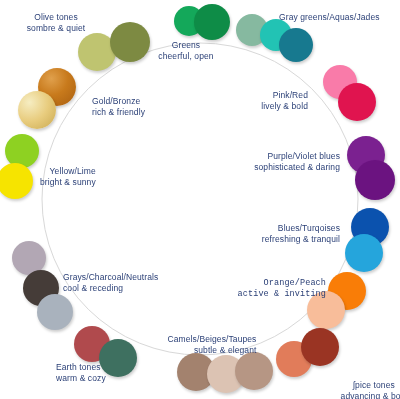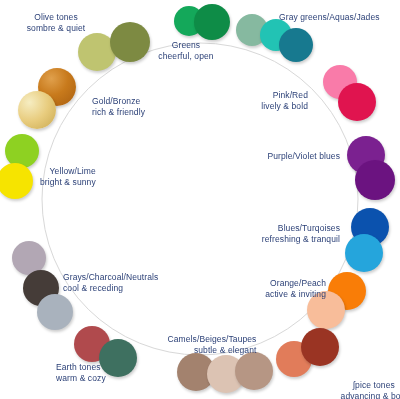--- a/index.html
+++ b/index.html
@@ -69,31 +69,31 @@
         <div class="label t-left" style="left: 279px; top: 12px;"><span>Gray greens/Aquas/Jades</span></div>
       </div>
       <div class="cluster">
         <div class="dot" style="left: 323px; top: 65px; width: 34px; height: 34px; background: rgb(249, 123, 169);"></div>
         <div class="dot" style="left: 338px; top: 83px; width: 38px; height: 38px; background: rgb(224, 20, 79);"></div>
         <div class="label t-right" style="left: 308px; top: 90px;"><span>Pink/Red</span><span class="l2">lively &amp; bold</span></div>
       </div>
       <div class="cluster">
         <div class="dot" style="left: 347px; top: 136px; width: 38px; height: 38px; background: rgb(123, 33, 144);"></div>
         <div class="dot" style="left: 355px; top: 160px; width: 40px; height: 40px; background: rgb(107, 19, 128);"></div>
-        <div class="label t-right" style="left: 340px; top: 151px;"><span>Purple/Violet blues</span></div>
+        <div class="label t-right" style="left: 340px; top: 151px;"><span>Purple/Violet blues</span><span class="l2">sophisticated &amp; daring</span></div>
       </div>
       <div class="cluster">
         <div class="dot" style="left: 351px; top: 208px; width: 38px; height: 38px; background: rgb(11, 82, 174);"></div>
         <div class="dot" style="left: 345px; top: 234px; width: 38px; height: 38px; background: rgb(37, 165, 220);"></div>
         <div class="label t-right" style="left: 340px; top: 223px;"><span>Blues/Turqoises</span><span class="l2">refreshing &amp; tranquil</span></div>
       </div>
       <div class="cluster">
         <div class="dot" style="left: 328px; top: 272px; width: 38px; height: 38px; background: rgb(249, 125, 7);"></div>
         <div class="dot" style="left: 307px; top: 291px; width: 38px; height: 38px; background: rgb(248, 189, 154);"></div>
-        <div class="label t-right" style="left: 326px; top: 278px;"><span>Orange/Peach</span><span class="l2">active &amp; inviting</span></div>
+        <div class="label t-right" style="left: 326px; top: 278px; font-family: Liberation Mono, monospace;"><span>Orange/Peach</span><span class="l2">active &amp; inviting</span></div>
       </div>
       <div class="cluster">
         <div class="dot" style="left: 276px; top: 341px; width: 36px; height: 36px; background: rgb(225, 124, 90);"></div>
         <div class="dot" style="left: 301px; top: 328px; width: 38px; height: 38px; background: rgb(154, 52, 35);"></div>
         <div class="label t-center" style="left: 330px; top: 380px; margin-left: 44px;"><span>ʃpice tones</span><span class="l2">advancing &amp; bold</span></div>
       </div>
       <div class="cluster">
         <div class="dot" style="left: 177px; top: 353px; width: 38px; height: 38px; background: rgb(163, 130, 110);"></div>
         <div class="dot" style="left: 207px; top: 355px; width: 38px; height: 38px; background: rgb(220, 195, 179);"></div>
         <div class="dot" style="left: 235px; top: 352px; width: 38px; height: 38px; background: rgb(182, 150, 132);"></div>

